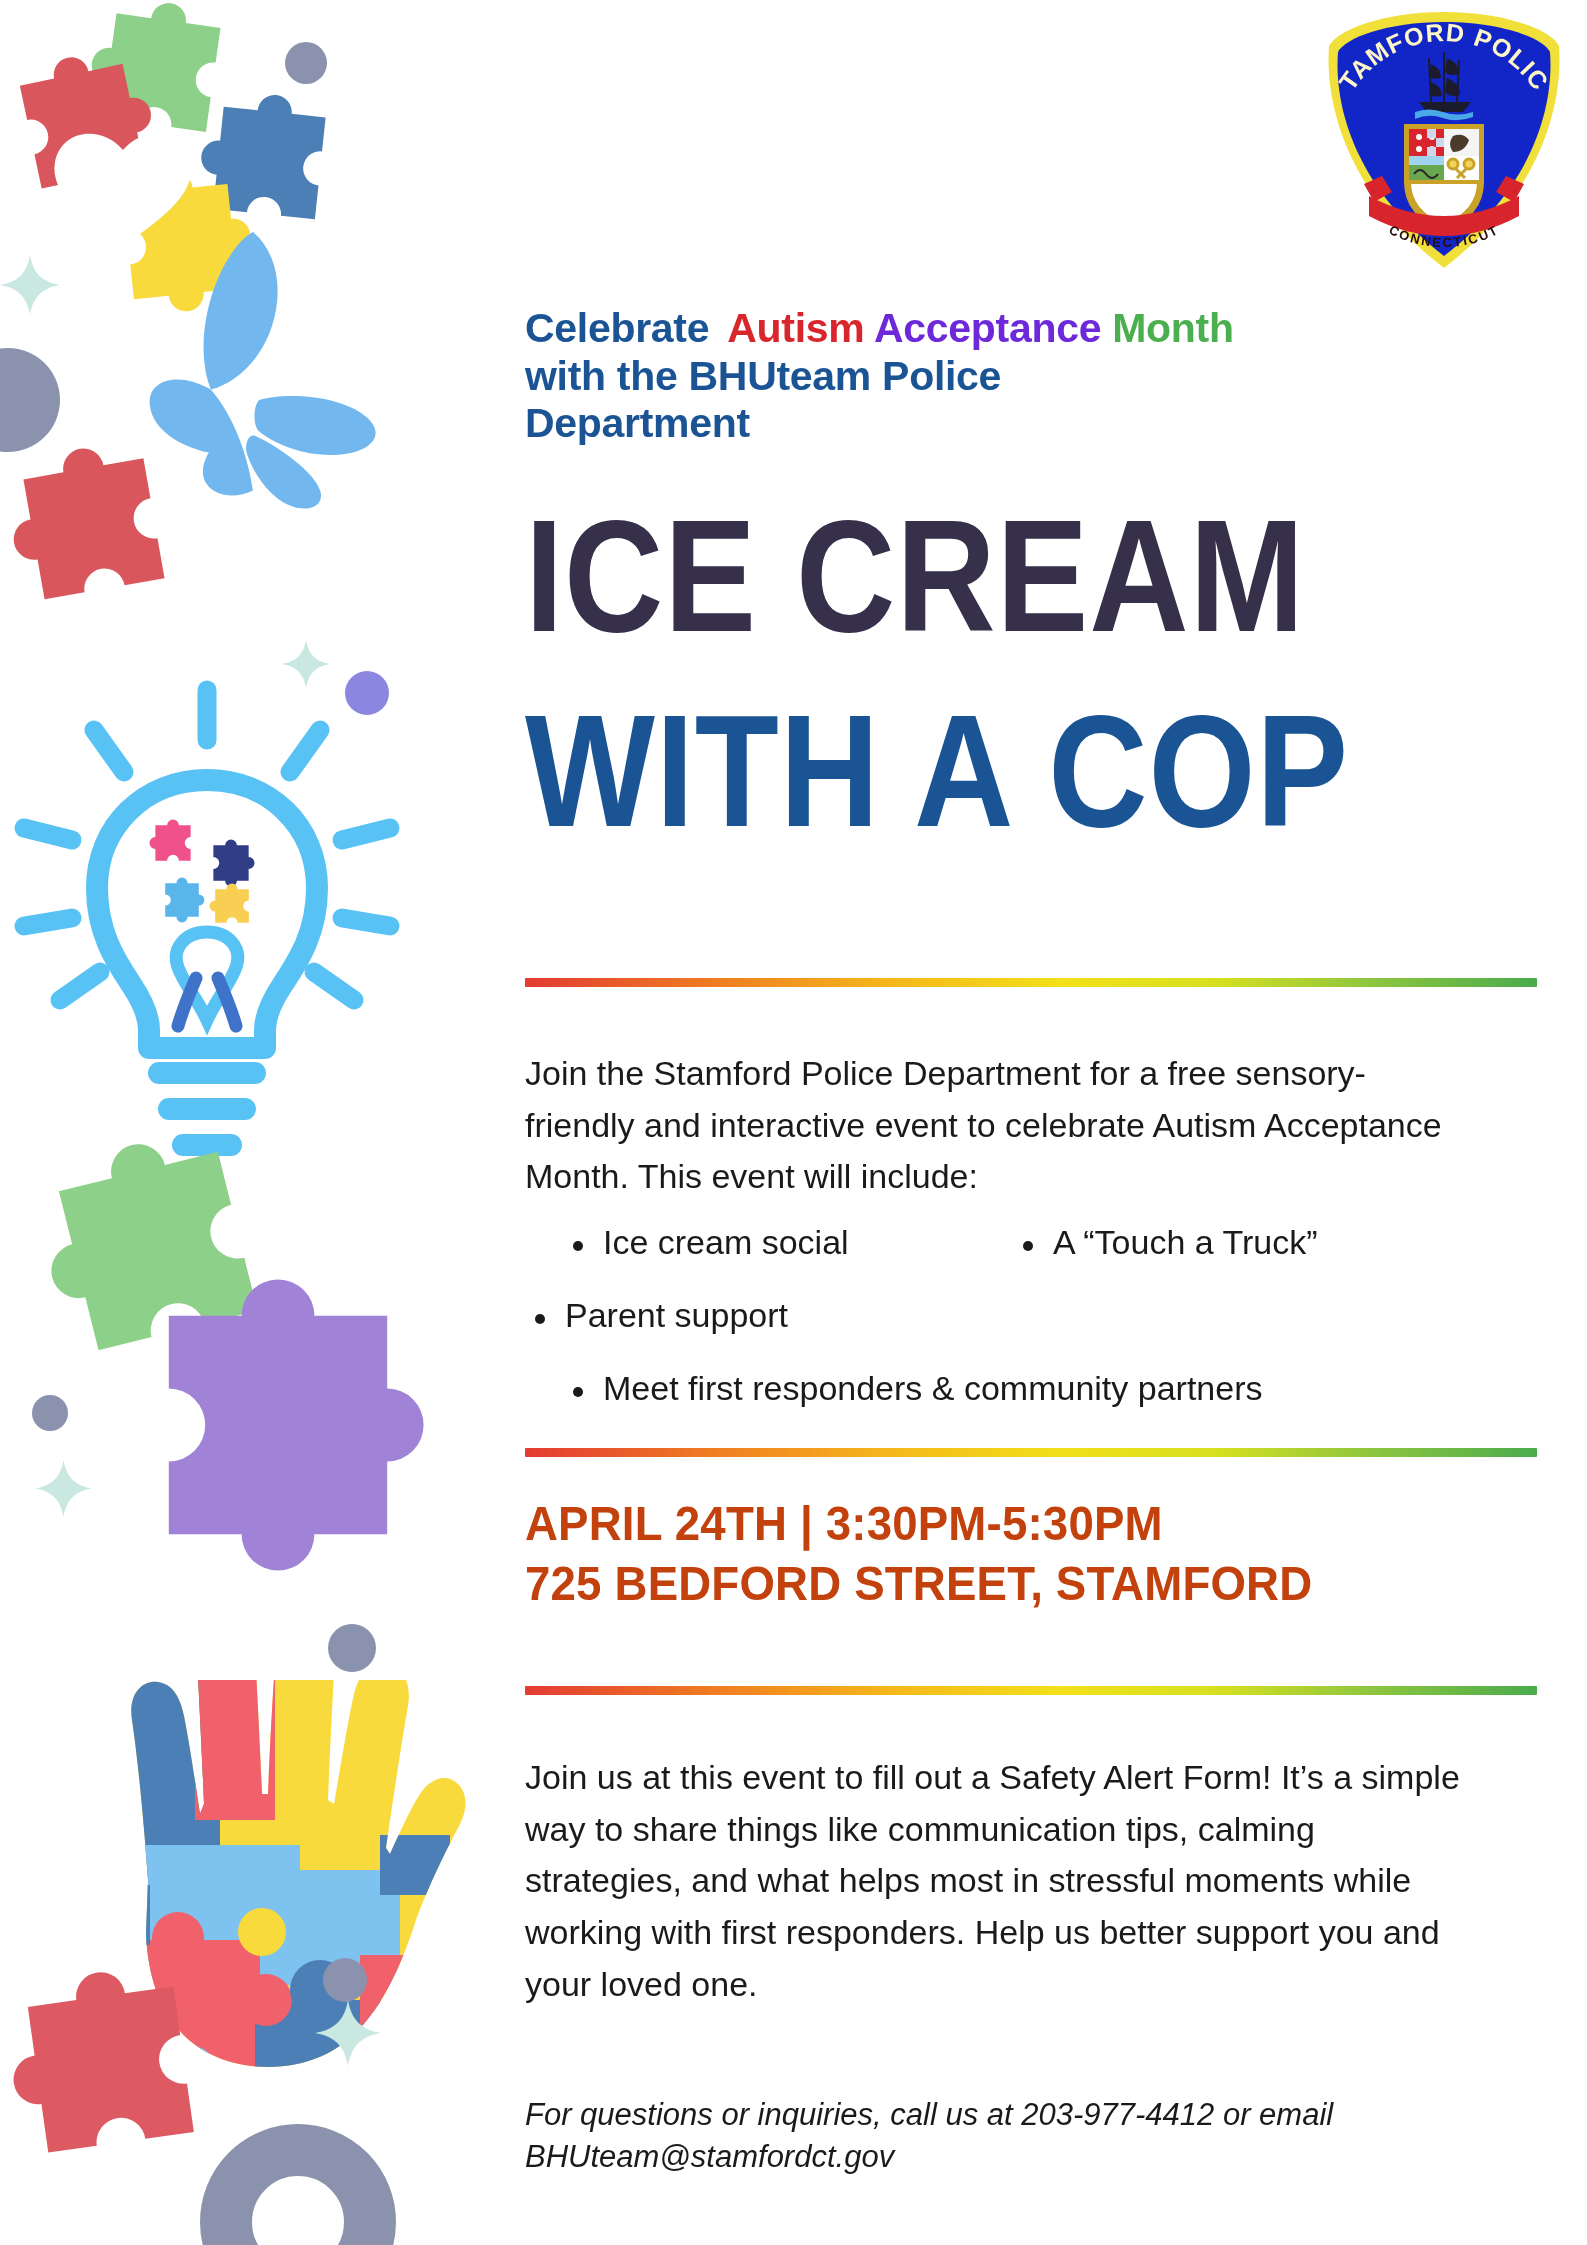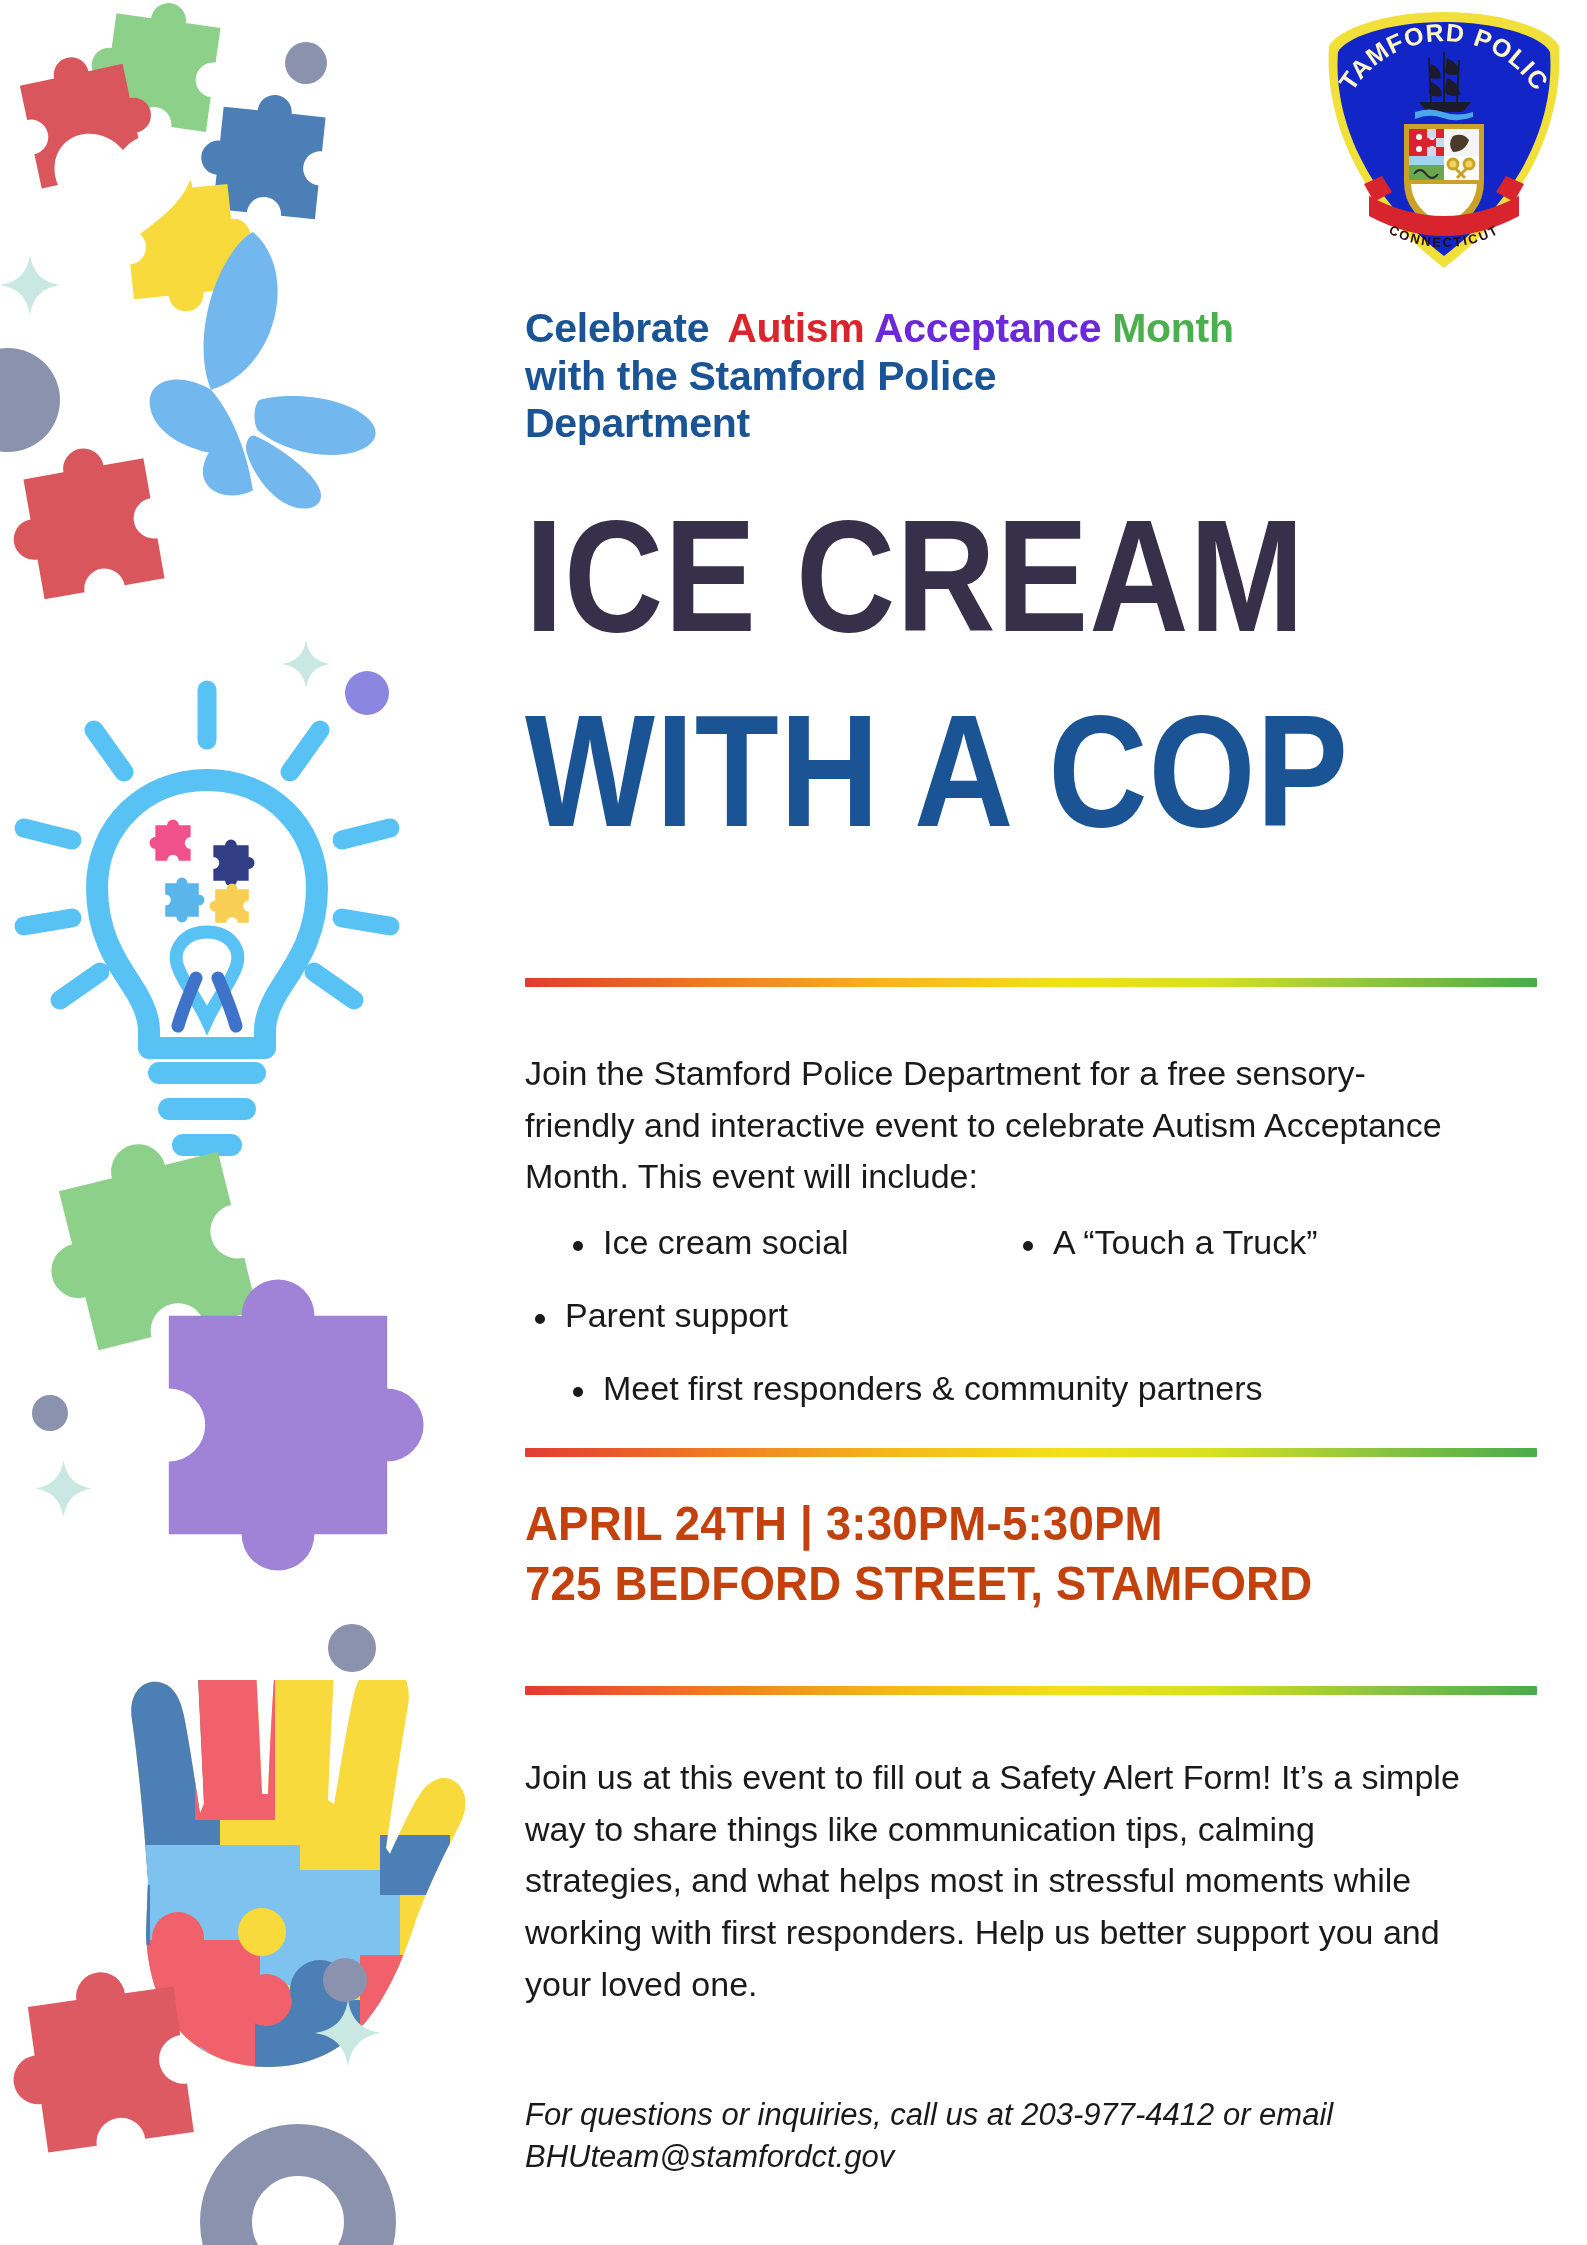--- a/index.html
+++ b/index.html
@@ -268,21 +268,21 @@
         <textPath href="#arcBot" startOffset="50%" text-anchor="middle">CONNECTICUT</textPath>
       </text>
     </g>
   </svg>
 </div>
 
 <div class="content">
 
   <div class="kicker">
     <span>Celebrate </span><span class="c-red">Autism</span><span> </span><span class="c-yel">Acceptance</span><span> </span><span class="c-grn">Month</span><br>
-    <span>with the Stamford Police</span><br>
+    <span>with the BHUteam Police</span><br>
     <span>Department</span>
   </div>
 
   <div class="bigtitle">
     <span class="l1">ICE CREAM</span>
     <span class="l2">WITH A COP</span>
   </div>
 
   <div class="divider div1"></div>
 

